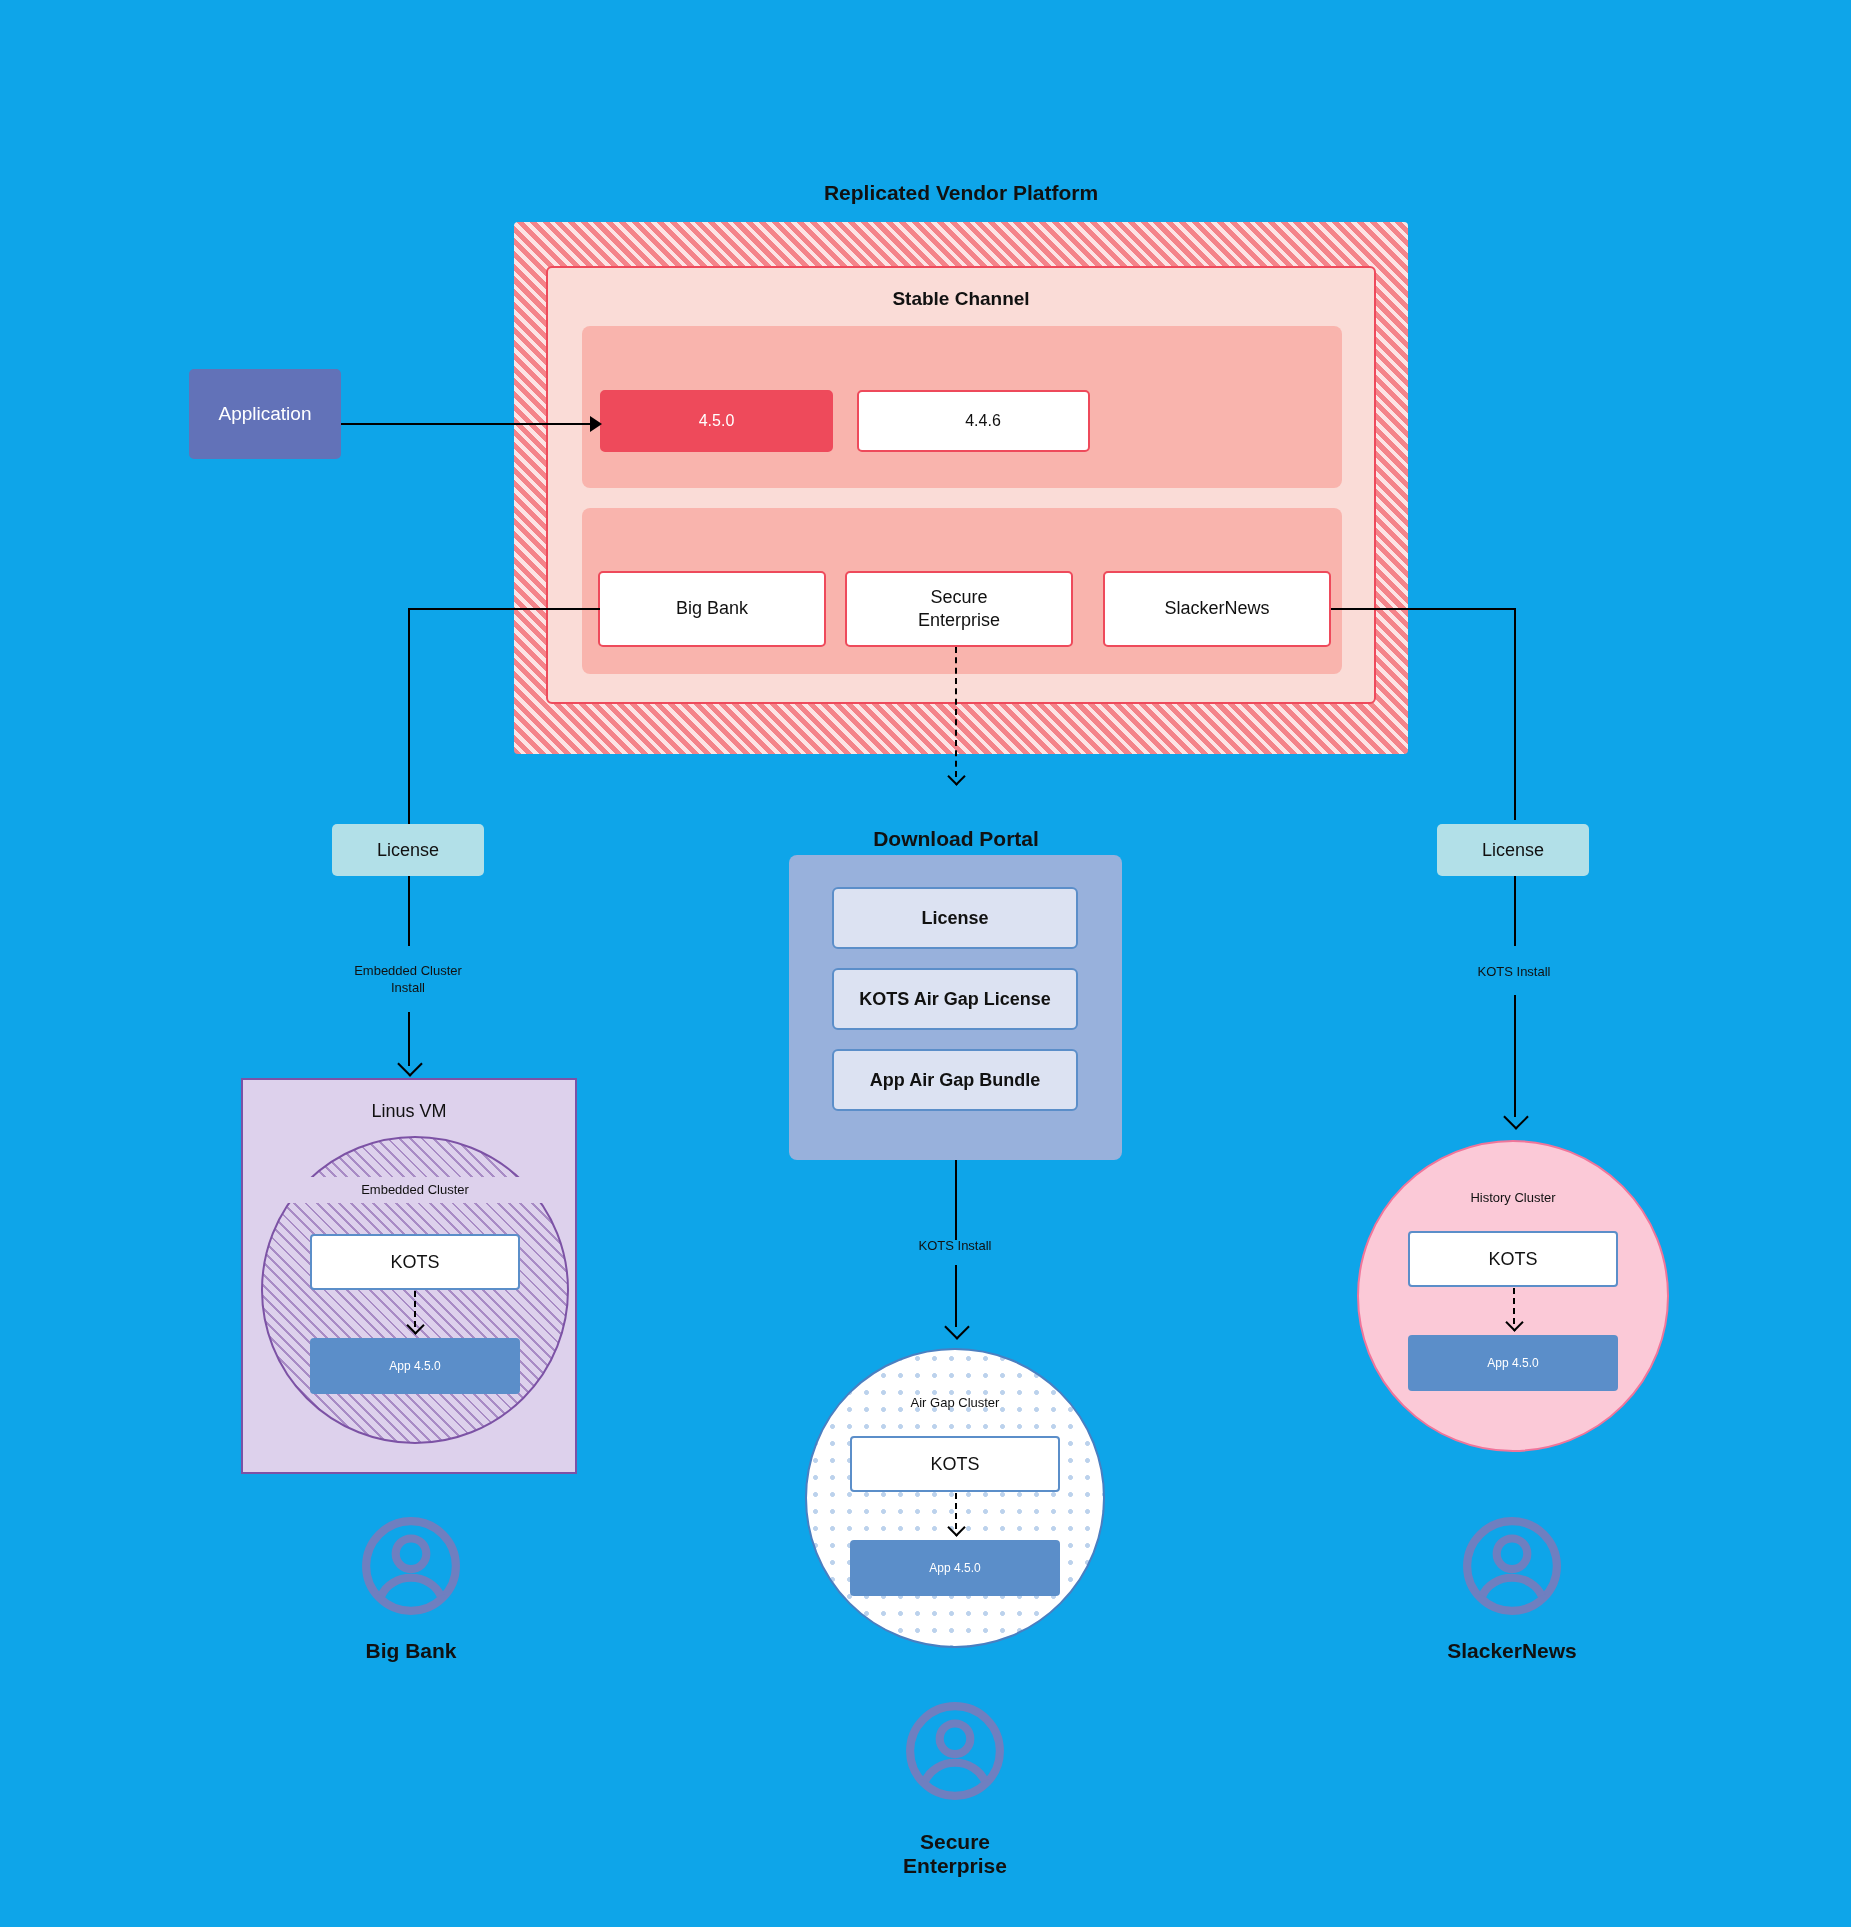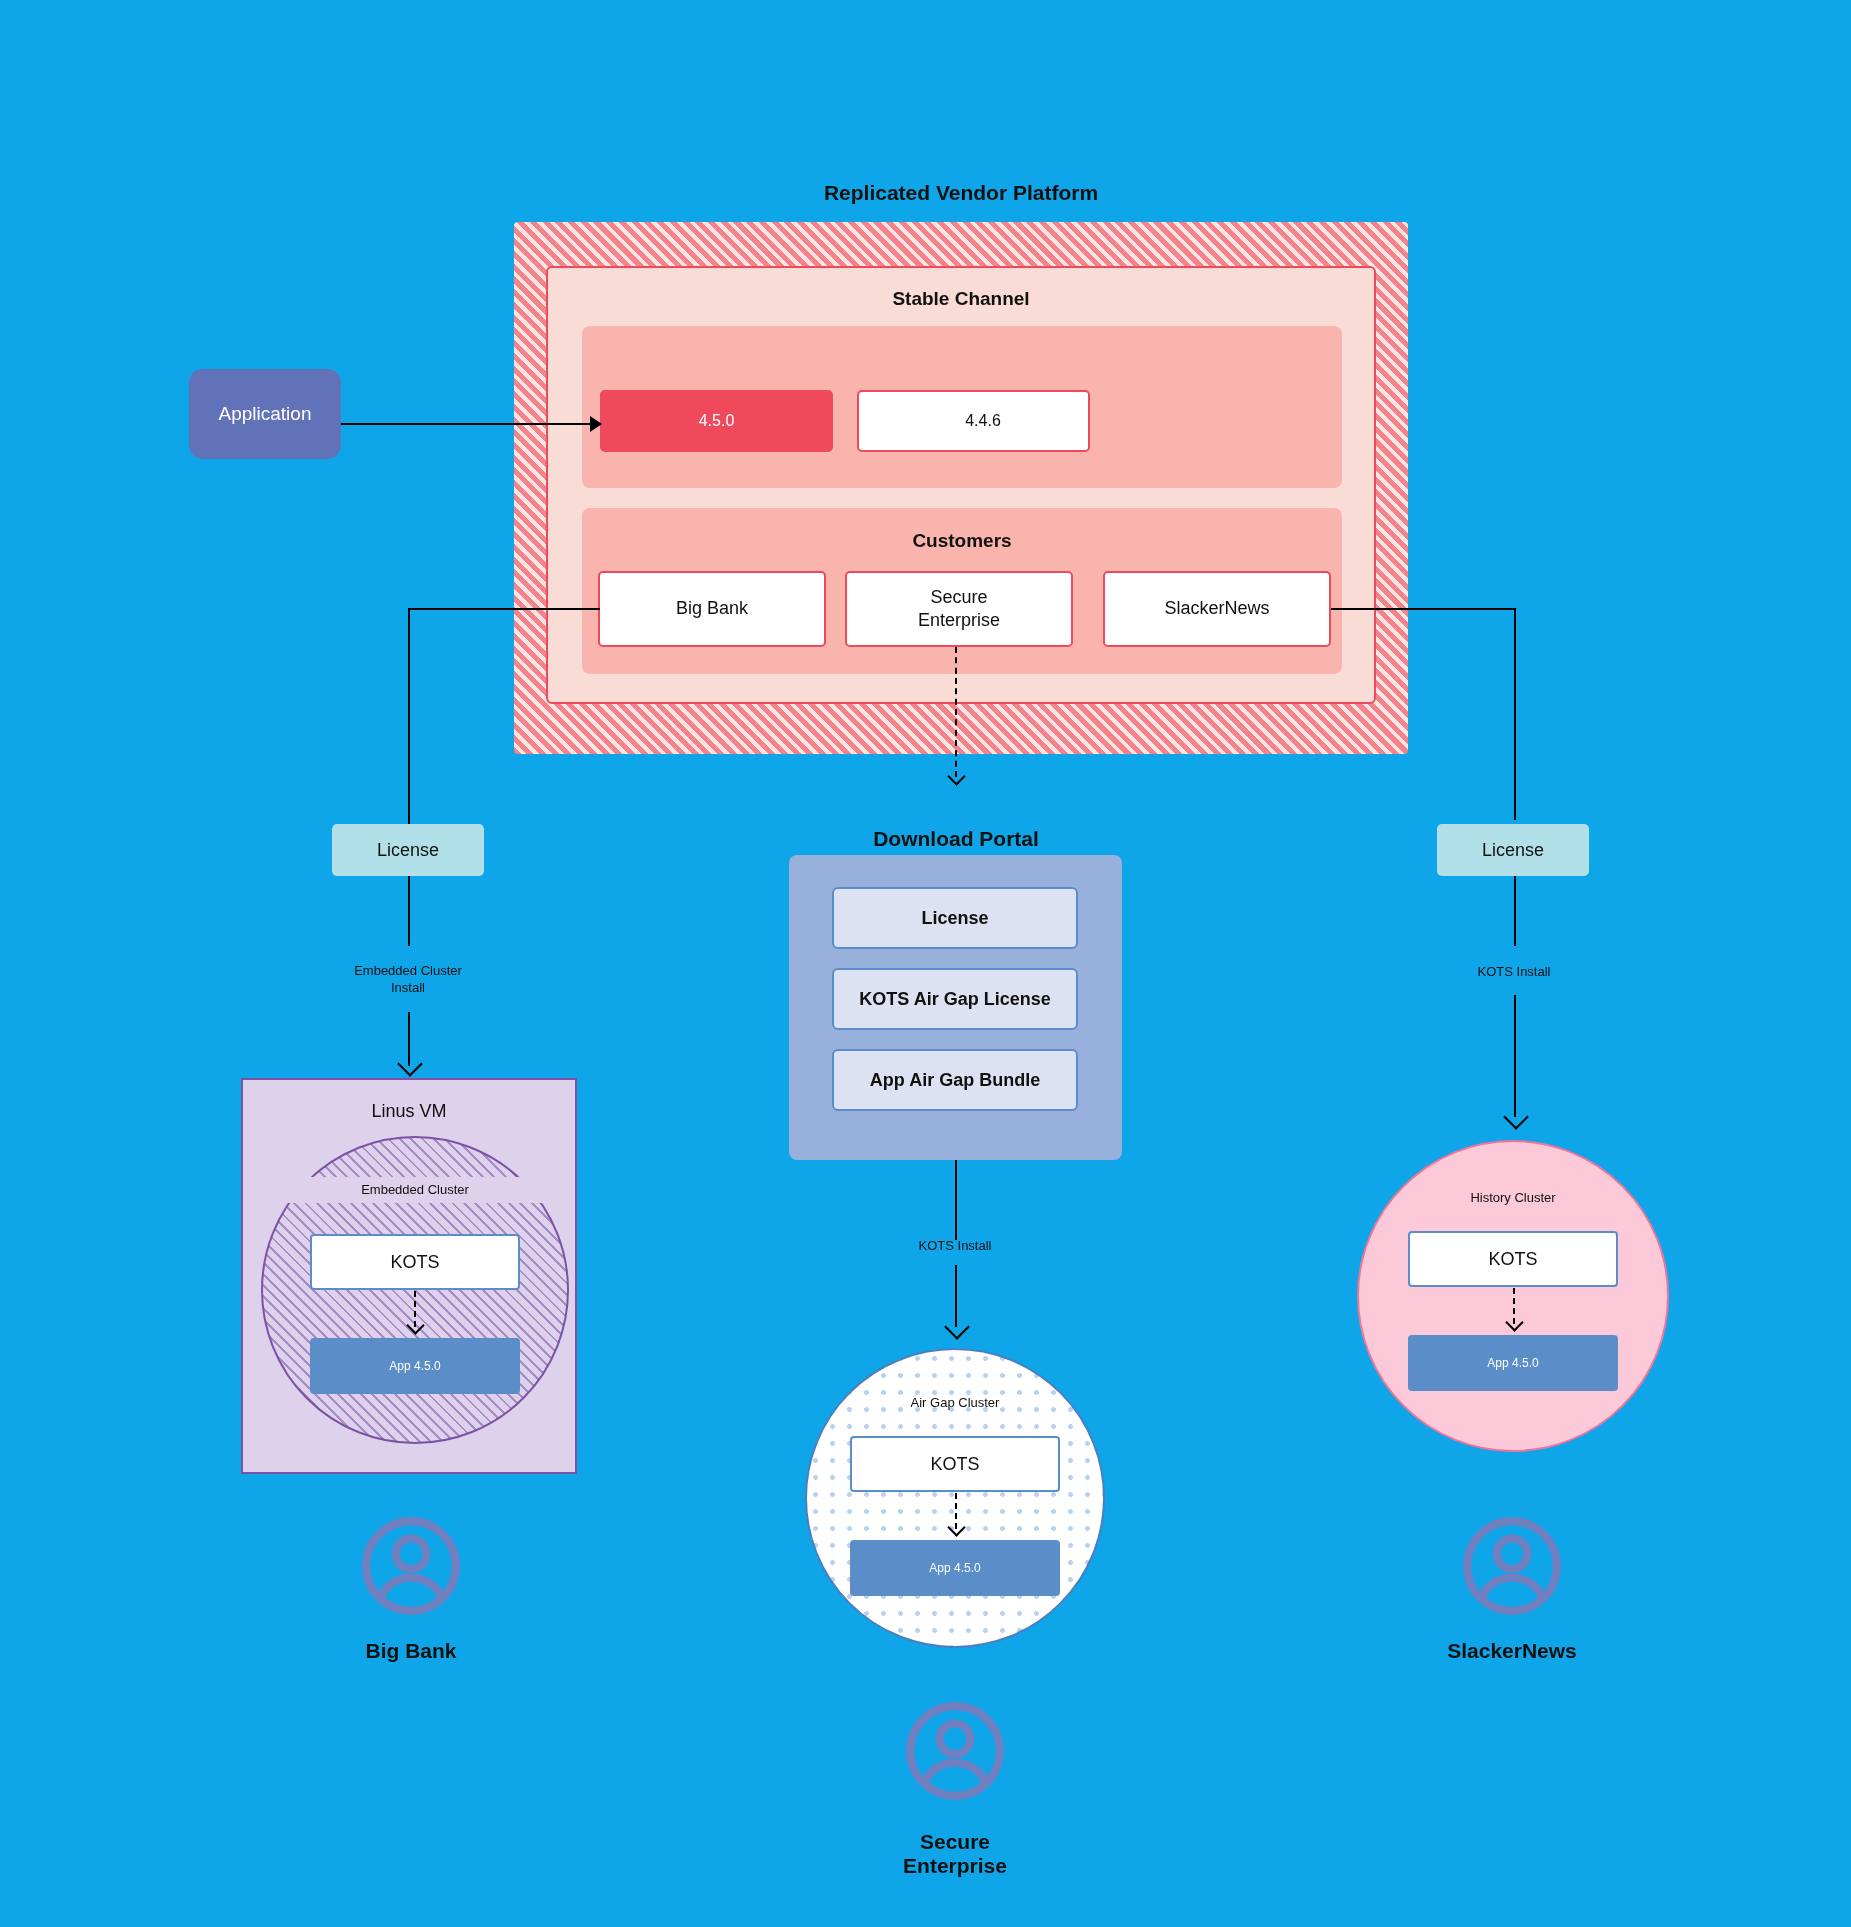--- a/index.html
+++ b/index.html
@@ -29,21 +29,21 @@
   #customers-panel{left:582px;top:508px;width:760px;height:166px;}
 
   .rel-box{width:233px;height:62px;border-radius:5px;border:2px solid #ee4a5b;}
   .rel-active{background:#ee4a5b;color:#fff;}
   .rel-idle{background:#ffffff;color:#111;padding-left:19px;}
 
   .cust-box{width:228px;height:76px;border-radius:5px;border:2px solid #ee4a5b;background:#fff;}
 
   
   #application{
-    left:189px;top:369px;width:152px;height:90px;border-radius:14px;
+    left:189px;top:369px;width:152px;height:90px;border-radius:5px;
     background:#6272b8;color:#fff;font-size:19px;
   }
 
   
   .license-chip{width:152px;height:52px;border-radius:5px;background:#b2e0e8;color:#111;font-size:18px;}
 
   
   #dl-portal{left:789px;top:855px;width:333px;height:305px;border-radius:8px;background:#98b1dc;}
   .dl-item{width:246px;height:62px;border-radius:6px;background:#dce2f2;border:2px solid #5b8ec9;font-size:18px;font-weight:700;color:#111;}
 
@@ -96,21 +96,20 @@
 
   <div class="abs" id="stable-channel"></div>
   <div class="abs ctr lbl" style="left:560px;top:286px;width:802px;height:26px;">Stable Channel</div>
 
   <div class="abs inner-panel" id="release-history"></div>
 
   <div class="abs ctr rel-box rel-active" style="left:600px;top:390px;">4.5.0</div>
   <div class="abs ctr rel-box rel-idle" style="left:857px;top:390px;">4.4.6</div>
 
   <div class="abs inner-panel" id="customers-panel"></div>
-  <div class="abs ctr lbl" style="left:596px;top:529px;width:732px;height:24px;">Customers</div>
 
   <div class="abs ctr cust-box lbl-n" style="left:598px;top:571px;">Big Bank</div>
   <div class="abs ctr cust-box lbl-n" style="left:845px;top:571px;white-space:pre-line;">Secure
 Enterprise</div>
   <div class="abs ctr cust-box lbl-n" style="left:1103px;top:571px;">SlackerNews</div>
 
   <div class="abs ctr" id="application">Application</div>
 
   <div class="ln ln-h" style="left:341px;top:423px;width:252px;"></div>
   <div class="arrow-r" style="left:590px;top:416px;"></div>

